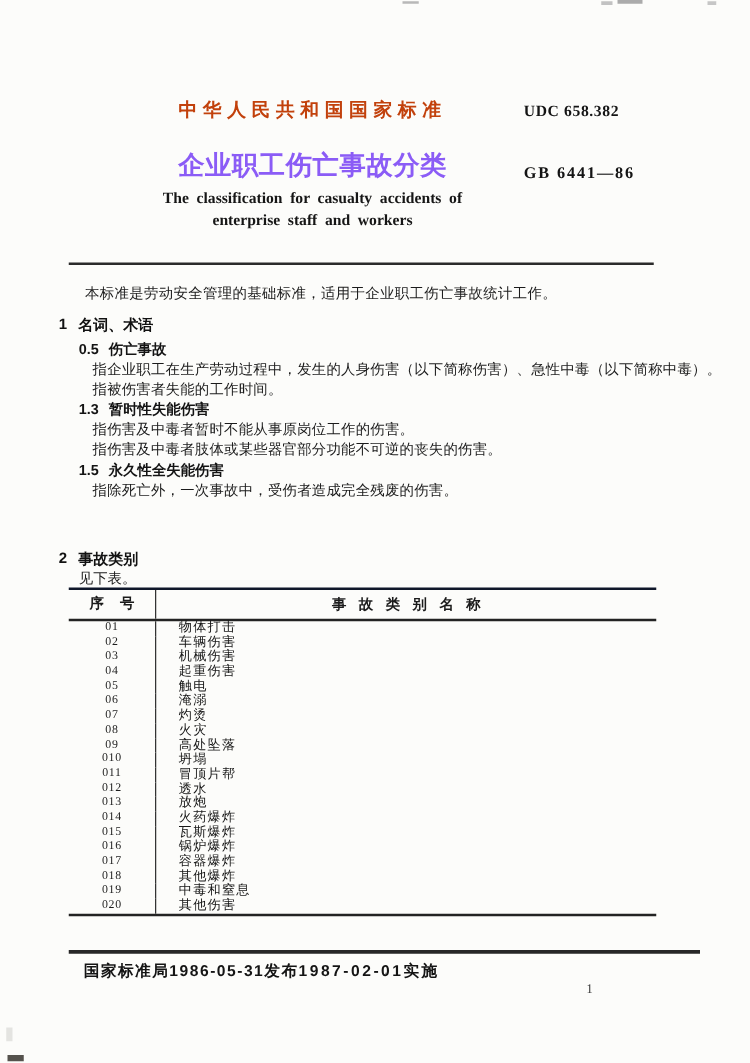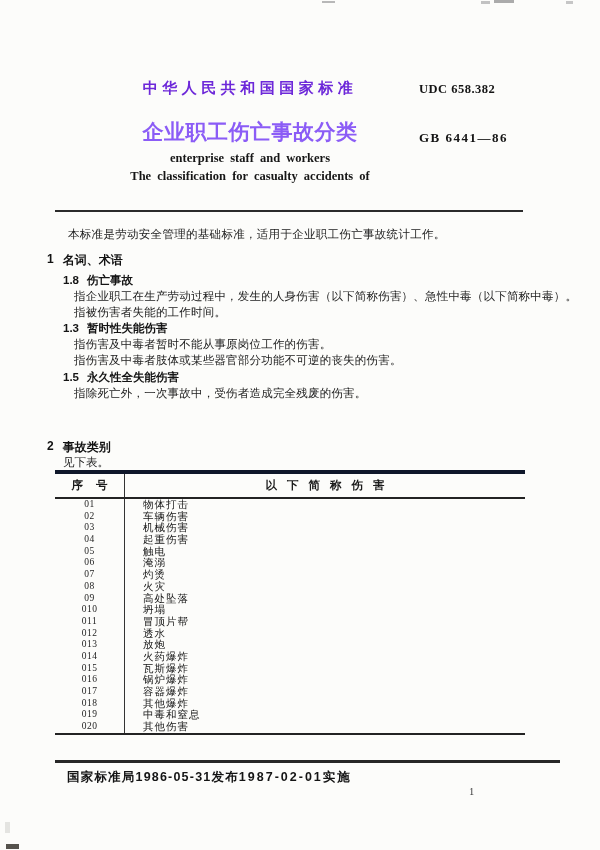--- a/index.html
+++ b/index.html
@@ -9,21 +9,21 @@
     position:relative;
     overflow:hidden;
     font-family:"Liberation Sans",sans-serif;
     color:#1b1b1b;
     -webkit-font-smoothing:antialiased;
   }
   .abs{position:absolute;}
 
   
   #org-line{left:55px;top:79px;width:390px;text-align:center;
-    font-size:15px;font-weight:bold;letter-spacing:4.5px;color:#6d28d9;}
+    font-size:15px;font-weight:bold;letter-spacing:4.5px;color:#c2410c;}
   #udc{left:419px;top:82px;font-family:"Liberation Serif",serif;
     font-size:12.5px;font-weight:bold;letter-spacing:.5px;color:#141414;}
   #cn-title{left:55px;top:118px;width:390px;text-align:center;
     font-size:21px;font-weight:bold;letter-spacing:.5px;color:#8b5cf6;}
   #gb-no{left:419px;top:130px;font-family:"Liberation Serif",serif;
     font-size:13px;font-weight:bold;letter-spacing:1.5px;color:#141414;}
   #en-title{left:55px;top:150px;width:390px;text-align:center;
     font-family:"Liberation Serif",serif;font-weight:bold;
     font-size:12.5px;line-height:17.5px;word-spacing:3px;color:#161616;}
   #head-rule{left:55px;top:210px;width:468px;height:2px;background:#2b2b2b;}
@@ -37,21 +37,21 @@
   #terms{left:63px;top:272px;width:490px;}
   .term-line{display:flex;gap:8px;font-size:11.5px;font-weight:bold;
     height:16.1px;line-height:16.1px;color:#141414;}
   .term-def{font-family:"Liberation Serif",serif;font-size:11.5px;
     height:16.1px;line-height:16.1px;padding-left:11px;
     letter-spacing:.2px;white-space:nowrap;}
   #table-note{left:63px;top:455px;font-family:"Liberation Serif",serif;font-size:11.5px;}
 
   
   #accident-table{left:55px;top:470px;width:470px;
-    border-top:4px solid #0f172a;border-bottom:2px solid #232323;}
+    border-top:2px solid #0f172a;border-bottom:2px solid #232323;}
   .t-header{display:flex;align-items:center;height:23px;border-bottom:2px solid #232323;}
   .t-col1{flex:0 0 70px;width:70px;border-right:1.5px solid #333;
     text-align:center;box-sizing:border-box;}
   .t-header .t-col1{font-family:"Liberation Serif",serif;font-size:11.5px;
     font-weight:600;letter-spacing:13px;text-indent:13px;height:23px;line-height:23px;}
   .t-h2{flex:1;text-align:center;font-family:"Liberation Serif",serif;
     font-size:11.5px;font-weight:600;letter-spacing:10px;text-indent:10px;}
   .t-row{display:flex;height:11.7px;}
   .t-row .t-col1{font-family:"Liberation Serif",serif;font-size:9.5px;
     line-height:11.7px;letter-spacing:.5px;color:#1d1d1d;}
@@ -85,35 +85,35 @@
 <div class="speck" id="speck-d"></div>
 <div class="speck" id="speck-left"></div>
 <div class="speck" id="speck-corner"></div>
 <div class="speck" id="speck-footer-dot"></div>
 
 <div class="abs" id="org-line">中华人民共和国国家标准</div>
 <div class="abs" id="udc">UDC 658.382</div>
 <div class="abs" id="cn-title">企业职工伤亡事故分类</div>
 <div class="abs" id="gb-no">GB 6441—86</div>
 <div class="abs" id="en-title">
+  <div>The classification for casualty accidents of</div>
   <div>enterprise staff and workers</div>
-  <div>The classification for casualty accidents of</div>
 </div>
 <div class="abs" id="head-rule"></div>
 
 <div class="abs" id="intro">本标准是劳动安全管理的基础标准，适用于企业职工伤亡事故统计工作。</div>
 
 <div class="abs sec-heading" id="sec1-heading">
   <span>1</span>
   <span>名词、术语</span>
 </div>
 <div class="abs" id="terms">
   <div class="term">
     <div class="term-line">
-      <span class="term-no">1.8</span>
+      <span class="term-no">0.5</span>
       <span class="term-name">伤亡事故</span>
     </div>
     <div class="term-def">指企业职工在生产劳动过程中，发生的人身伤害（以下简称伤害）、急性中毒（以下简称中毒）。</div>
   </div>
 
   <div class="term">
     <div class="term-def">指被伤害者失能的工作时间。</div>
   </div>
 
   <div class="term">
@@ -139,21 +139,21 @@
 
 <div class="abs sec-heading" id="sec2-heading">
   <span>2</span>
   <span>事故类别</span>
 </div>
 <div class="abs" id="table-note">见下表。</div>
 
 <div class="abs" id="accident-table">
   <div class="t-header">
     <div class="t-col1">序号</div>
-    <div class="t-h2">以下简称伤害</div>
+    <div class="t-h2">事故类别名称</div>
   </div>
   <div>
   <div class="t-row">
     <div class="t-col1 row-no">01</div>
     <div class="row-name">物体打击</div>
   </div>
 
   <div class="t-row">
     <div class="t-col1 row-no">02</div>
     <div class="row-name">车辆伤害</div>

